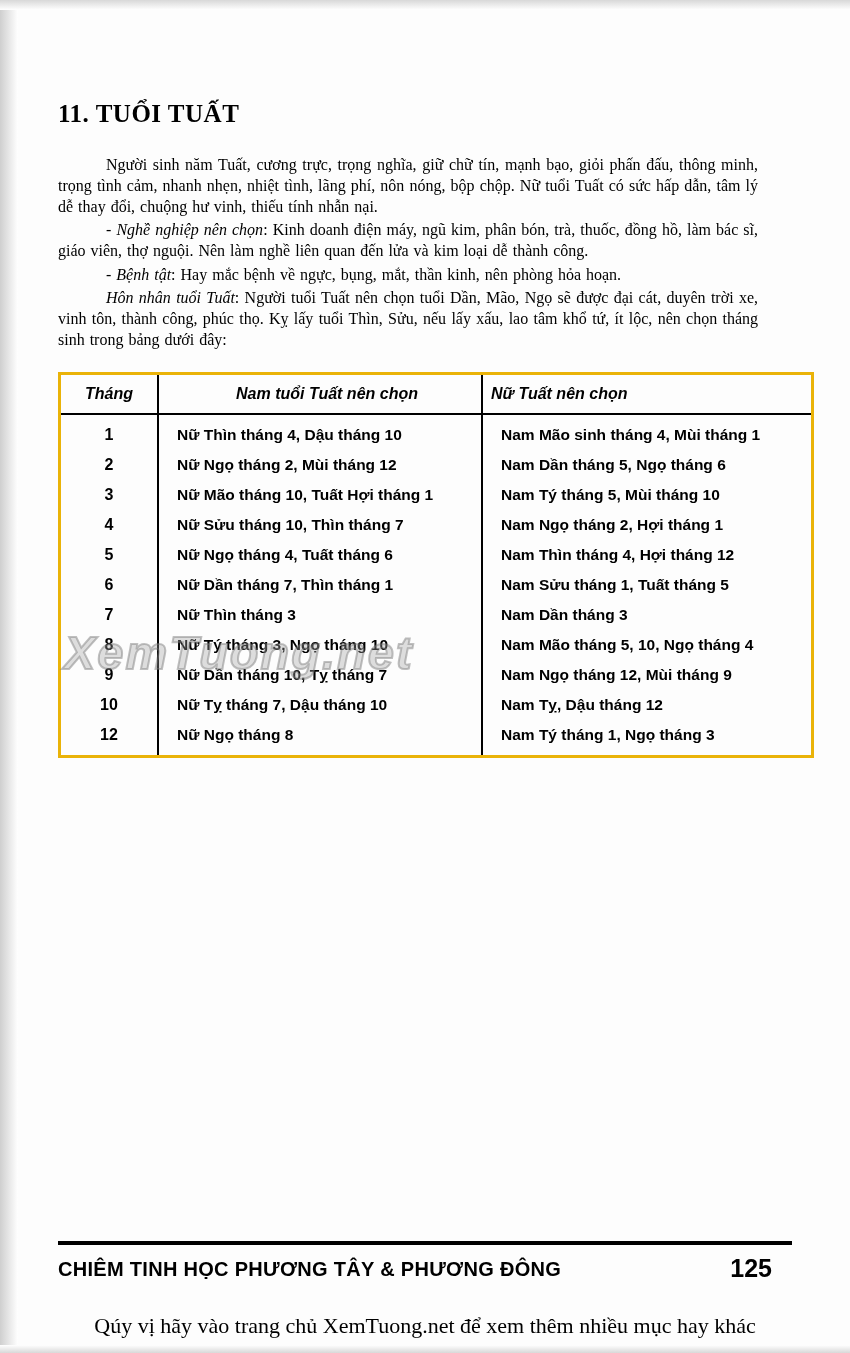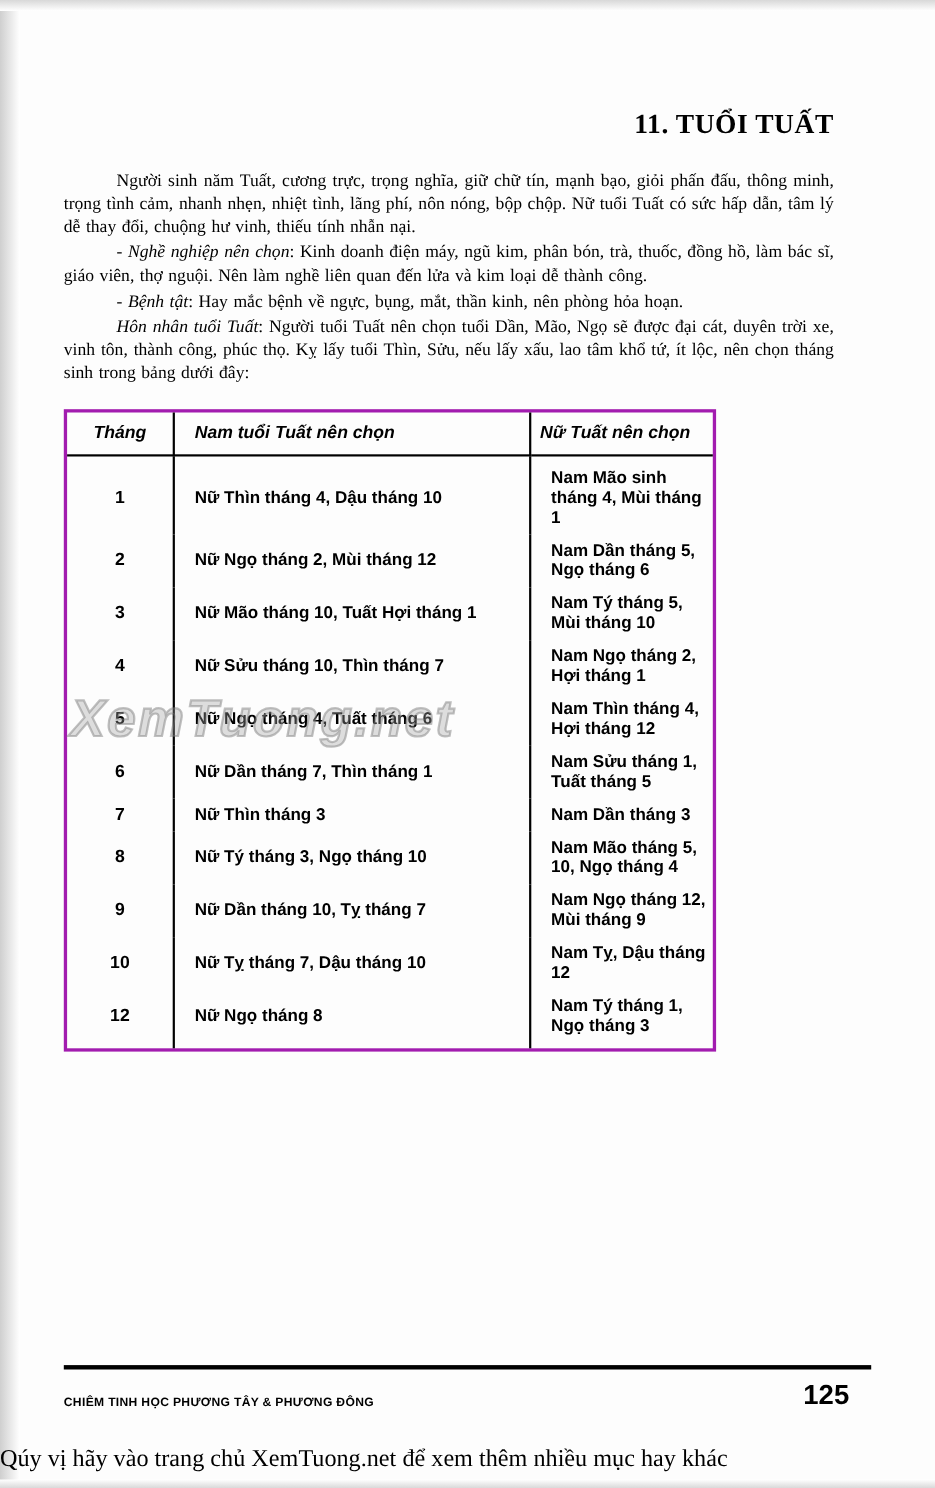--- a/index.html
+++ b/index.html
@@ -43,41 +43,41 @@
     position: absolute;
     left: 58px;
     top: 100px;
     width: 700px;
   }
 
   h1.title {
     font-family: "Liberation Serif", serif;
     font-weight: bold;
     font-size: 25px;
-    text-align: right;
+    text-align: left;
     margin: 0 0 26px 0;
     letter-spacing: 0.5px;
   }
 
   p.para {
     font-size: 16px;
     line-height: 1.32;
     margin: 0 0 2px 0;
     text-align: justify;
     text-indent: 48px;
     word-spacing: 1px;
   }
 
   .ital { font-style: italic; }
 
   
   .table-wrap {
     margin-top: 22px;
-    border: 3px solid #a21caf;
-    width: 593px;
+    border: 3px solid #eab308;
+    width: 756px;
     box-sizing: border-box;
   }
   table.zodiac {
     border-collapse: collapse;
     width: 100%;
     font-family: "Liberation Sans", sans-serif;
   }
   table.zodiac th, table.zodiac td {
     font-weight: bold;
     font-size: 15.5px;
@@ -94,20 +94,21 @@
   }
   table.zodiac thead th.col-month {
     text-align: center;
     width: 88px;
     border-right: 2.5px solid #000;
   }
   table.zodiac thead th.col-male {
     width: 300px;
     padding-left: 18px;
     border-right: 2.5px solid #000;
+    text-align: center;
   }
   table.zodiac thead th.col-female {
     padding-left: 8px;
   }
   table.zodiac tbody td.c-month {
     text-align: center;
     width: 88px;
     border-right: 2.5px solid #000;
     font-size: 16px;
   }
@@ -148,35 +149,36 @@
     bottom: 108px;
     height: 4px;
     background: #000;
   }
   .footer-left {
     position: absolute;
     left: 58px;
     bottom: 72px;
     font-family: "Liberation Sans", sans-serif;
     font-weight: bold;
-    font-size: 11px;
+    font-size: 20px;
     letter-spacing: 0.3px;
   }
   .footer-page {
     position: absolute;
     right: 78px;
     bottom: 70px;
     font-family: "Liberation Sans", sans-serif;
     font-weight: bold;
     font-size: 25px;
   }
   .footer-promo {
     position: absolute;
     left: 0; right: 0;
     bottom: 14px;
+    text-align: center;
     font-family: "Liberation Serif", serif;
     font-size: 22px;
   }
 </style>
 </head>
 <body>
 
 <div class="page">
   <div class="edge-left"></div>
   <div class="edge-top"></div>

